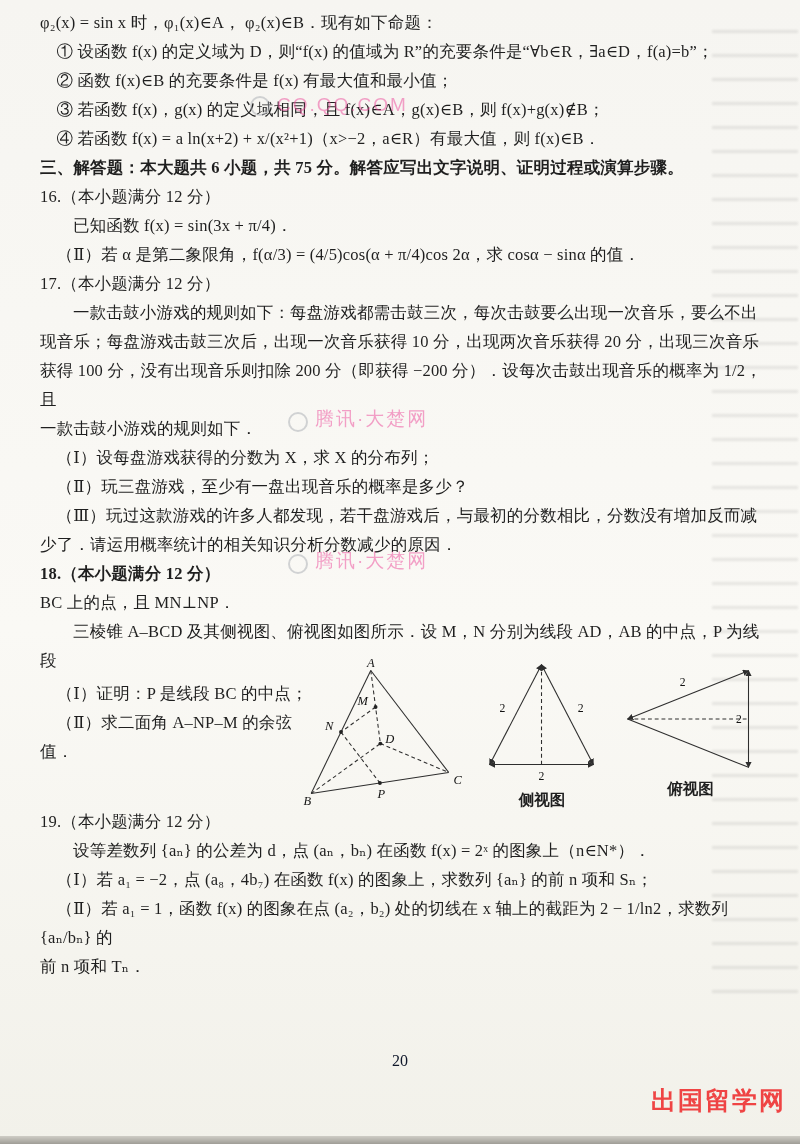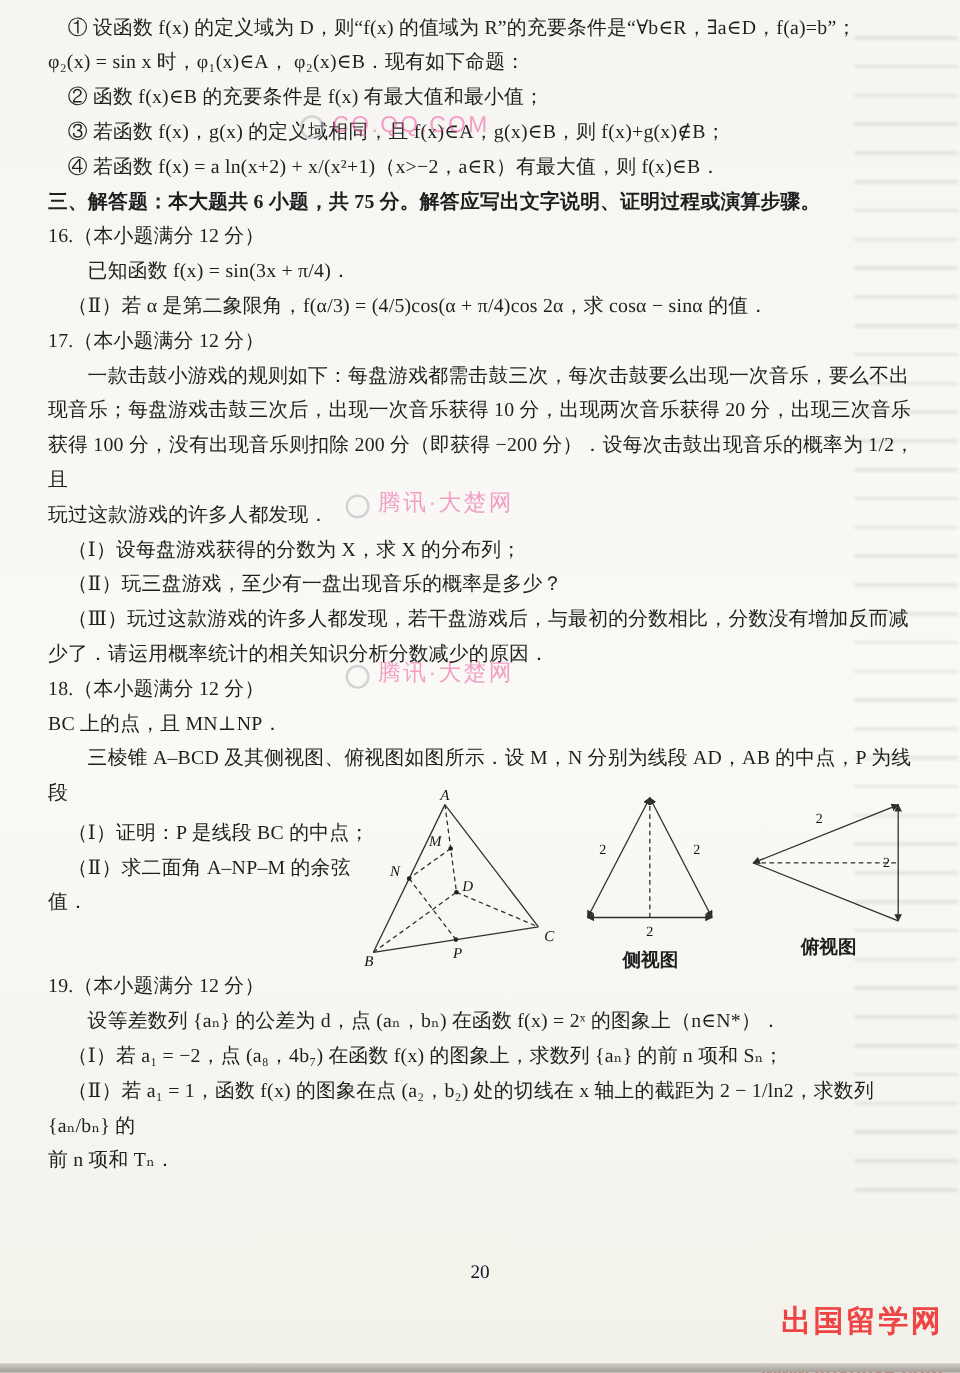--- a/index.html
+++ b/index.html
@@ -12,21 +12,21 @@
   .page{position:absolute;inset:0;padding:8px 36px 0 40px;box-sizing:border-box;z-index:2;}
   p.t{margin:0;font-size:16.5px;line-height:29px;letter-spacing:0.2px;}
   .ind1{text-indent:1em;}
   .ind2{text-indent:2em;}
   .tight{line-height:26px;}
   .tall{line-height:36px;}
   .tall2{line-height:40px;}
   .sec{margin-top:12px;font-weight:bold;}
   .mt6{margin-top:6px;}
   .mt14{margin-top:14px;}
-  .mt34{margin-top:34px;}
+  .mt34{margin-top:34px;font-weight:bold;}
   .mt2{margin-top:2px;}
   .figrow{position:relative;height:158px;margin-top:-26px;}
   .figtext{position:absolute;left:0;top:30px;width:270px;}
   .pyr{position:absolute;left:250px;top:8px;}
   .figcol{position:absolute;text-align:center;}
   .figcol.side{left:436px;top:6px;width:132px;}
   .figcol.topv{left:578px;top:10px;width:145px;}
   .caption{font-size:15.5px;font-weight:bold;margin-top:-2px;color:#1f1f1f;}
   svg{display:block;margin:0 auto;}
   .pagenum{position:absolute;left:0;right:0;top:1052px;text-align:center;font-size:16px;color:#0f172a;z-index:2;}
@@ -61,37 +61,37 @@
   <span class="ring"></span>
   <span>腾讯·大楚网</span>
 </div>
 <div class="wm wm3">
   <span class="ring"></span>
   <span>腾讯·大楚网</span>
 </div>
 
 <div class="page">
 
+  <p class="t">φ₂(x) = sin x 时，φ₁(x)∈A， φ₂(x)∈B．现有如下命题：</p>
   <p class="t ind1">① 设函数 f(x) 的定义域为 D，则“f(x) 的值域为 R”的充要条件是“∀b∈R，∃a∈D，f(a)=b”；</p>
-  <p class="t">φ₂(x) = sin x 时，φ₁(x)∈A， φ₂(x)∈B．现有如下命题：</p>
   <p class="t ind1">② 函数 f(x)∈B 的充要条件是 f(x) 有最大值和最小值；</p>
   <p class="t ind1">③ 若函数 f(x)，g(x) 的定义域相同，且 f(x)∈A，g(x)∈B，则 f(x)+g(x)∉B；</p>
   <p class="t ind1 tall">④ 若函数 f(x) = a ln(x+2) + x/(x²+1)（x&gt;−2，a∈R）有最大值，则 f(x)∈B．</p>
 
   <p class="t sec">三、解答题：本大题共 6 小题，共 75 分。解答应写出文字说明、证明过程或演算步骤。</p>
 
   <p class="t mt6">16.（本小题满分 12 分）</p>
   <p class="t ind2 tall">已知函数 f(x) = sin(3x + π/4)．</p>
   <p class="t ind1 tall2">（Ⅱ）若 α 是第二象限角，f(α/3) = (4/5)cos(α + π/4)cos 2α，求 cosα − sinα 的值．</p>
 
   <p class="t mt14">17.（本小题满分 12 分）</p>
   <p class="t ind2 tight">一款击鼓小游戏的规则如下：每盘游戏都需击鼓三次，每次击鼓要么出现一次音乐，要么不出</p>
   <p class="t tight">现音乐；每盘游戏击鼓三次后，出现一次音乐获得 10 分，出现两次音乐获得 20 分，出现三次音乐</p>
   <p class="t tight">获得 100 分，没有出现音乐则扣除 200 分（即获得 −200 分）．设每次击鼓出现音乐的概率为 1/2，且</p>
-  <p class="t tight">玩过这款游戏的许多人都发现．</p>
+  <p class="t tight">一款击鼓小游戏的规则如下．</p>
   <p class="t ind1 mt6">（Ⅰ）设每盘游戏获得的分数为 X，求 X 的分布列；</p>
   <p class="t ind1">（Ⅱ）玩三盘游戏，至少有一盘出现音乐的概率是多少？</p>
   <p class="t ind1">（Ⅲ）玩过这款游戏的许多人都发现，若干盘游戏后，与最初的分数相比，分数没有增加反而减</p>
   <p class="t">少了．请运用概率统计的相关知识分析分数减少的原因．</p>
 
   <p class="t mt34">18.（本小题满分 12 分）</p>
   <p class="t">BC 上的点，且 MN⊥NP．</p>
   <p class="t ind2">三棱锥 A–BCD 及其侧视图、俯视图如图所示．设 M，N 分别为线段 AD，AB 的中点，P 为线段</p>
 
   <div class="figrow">

